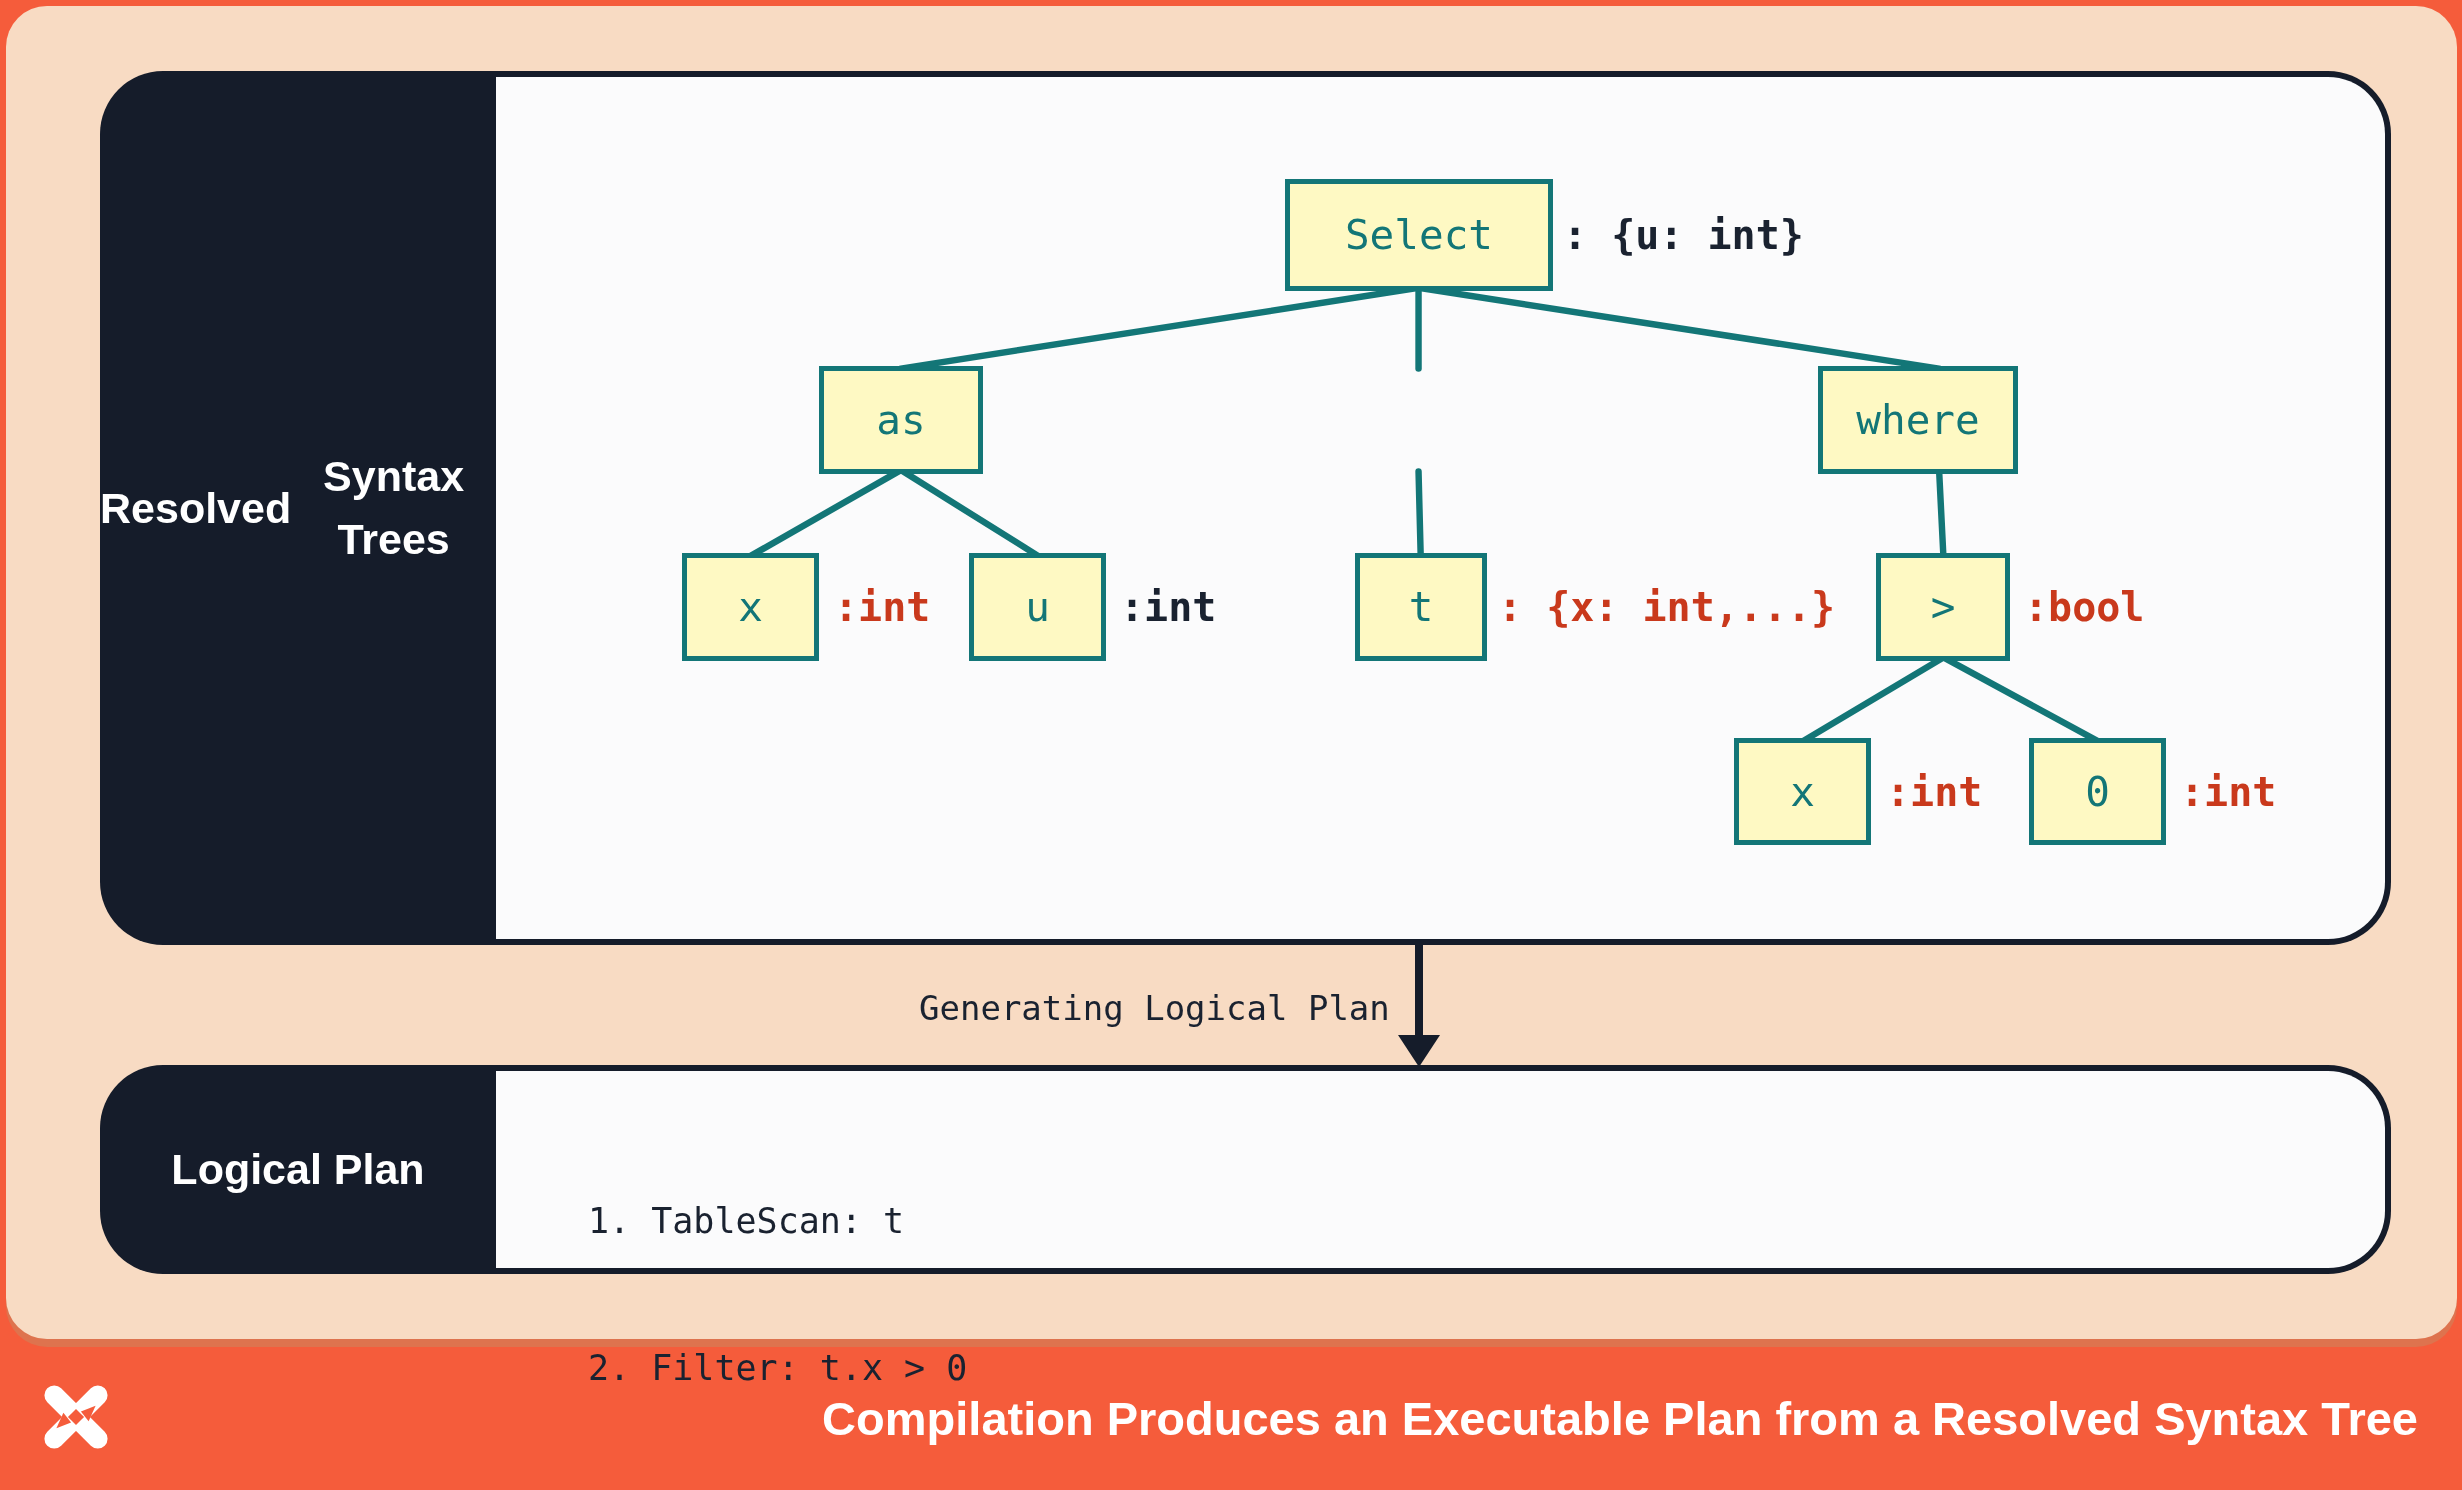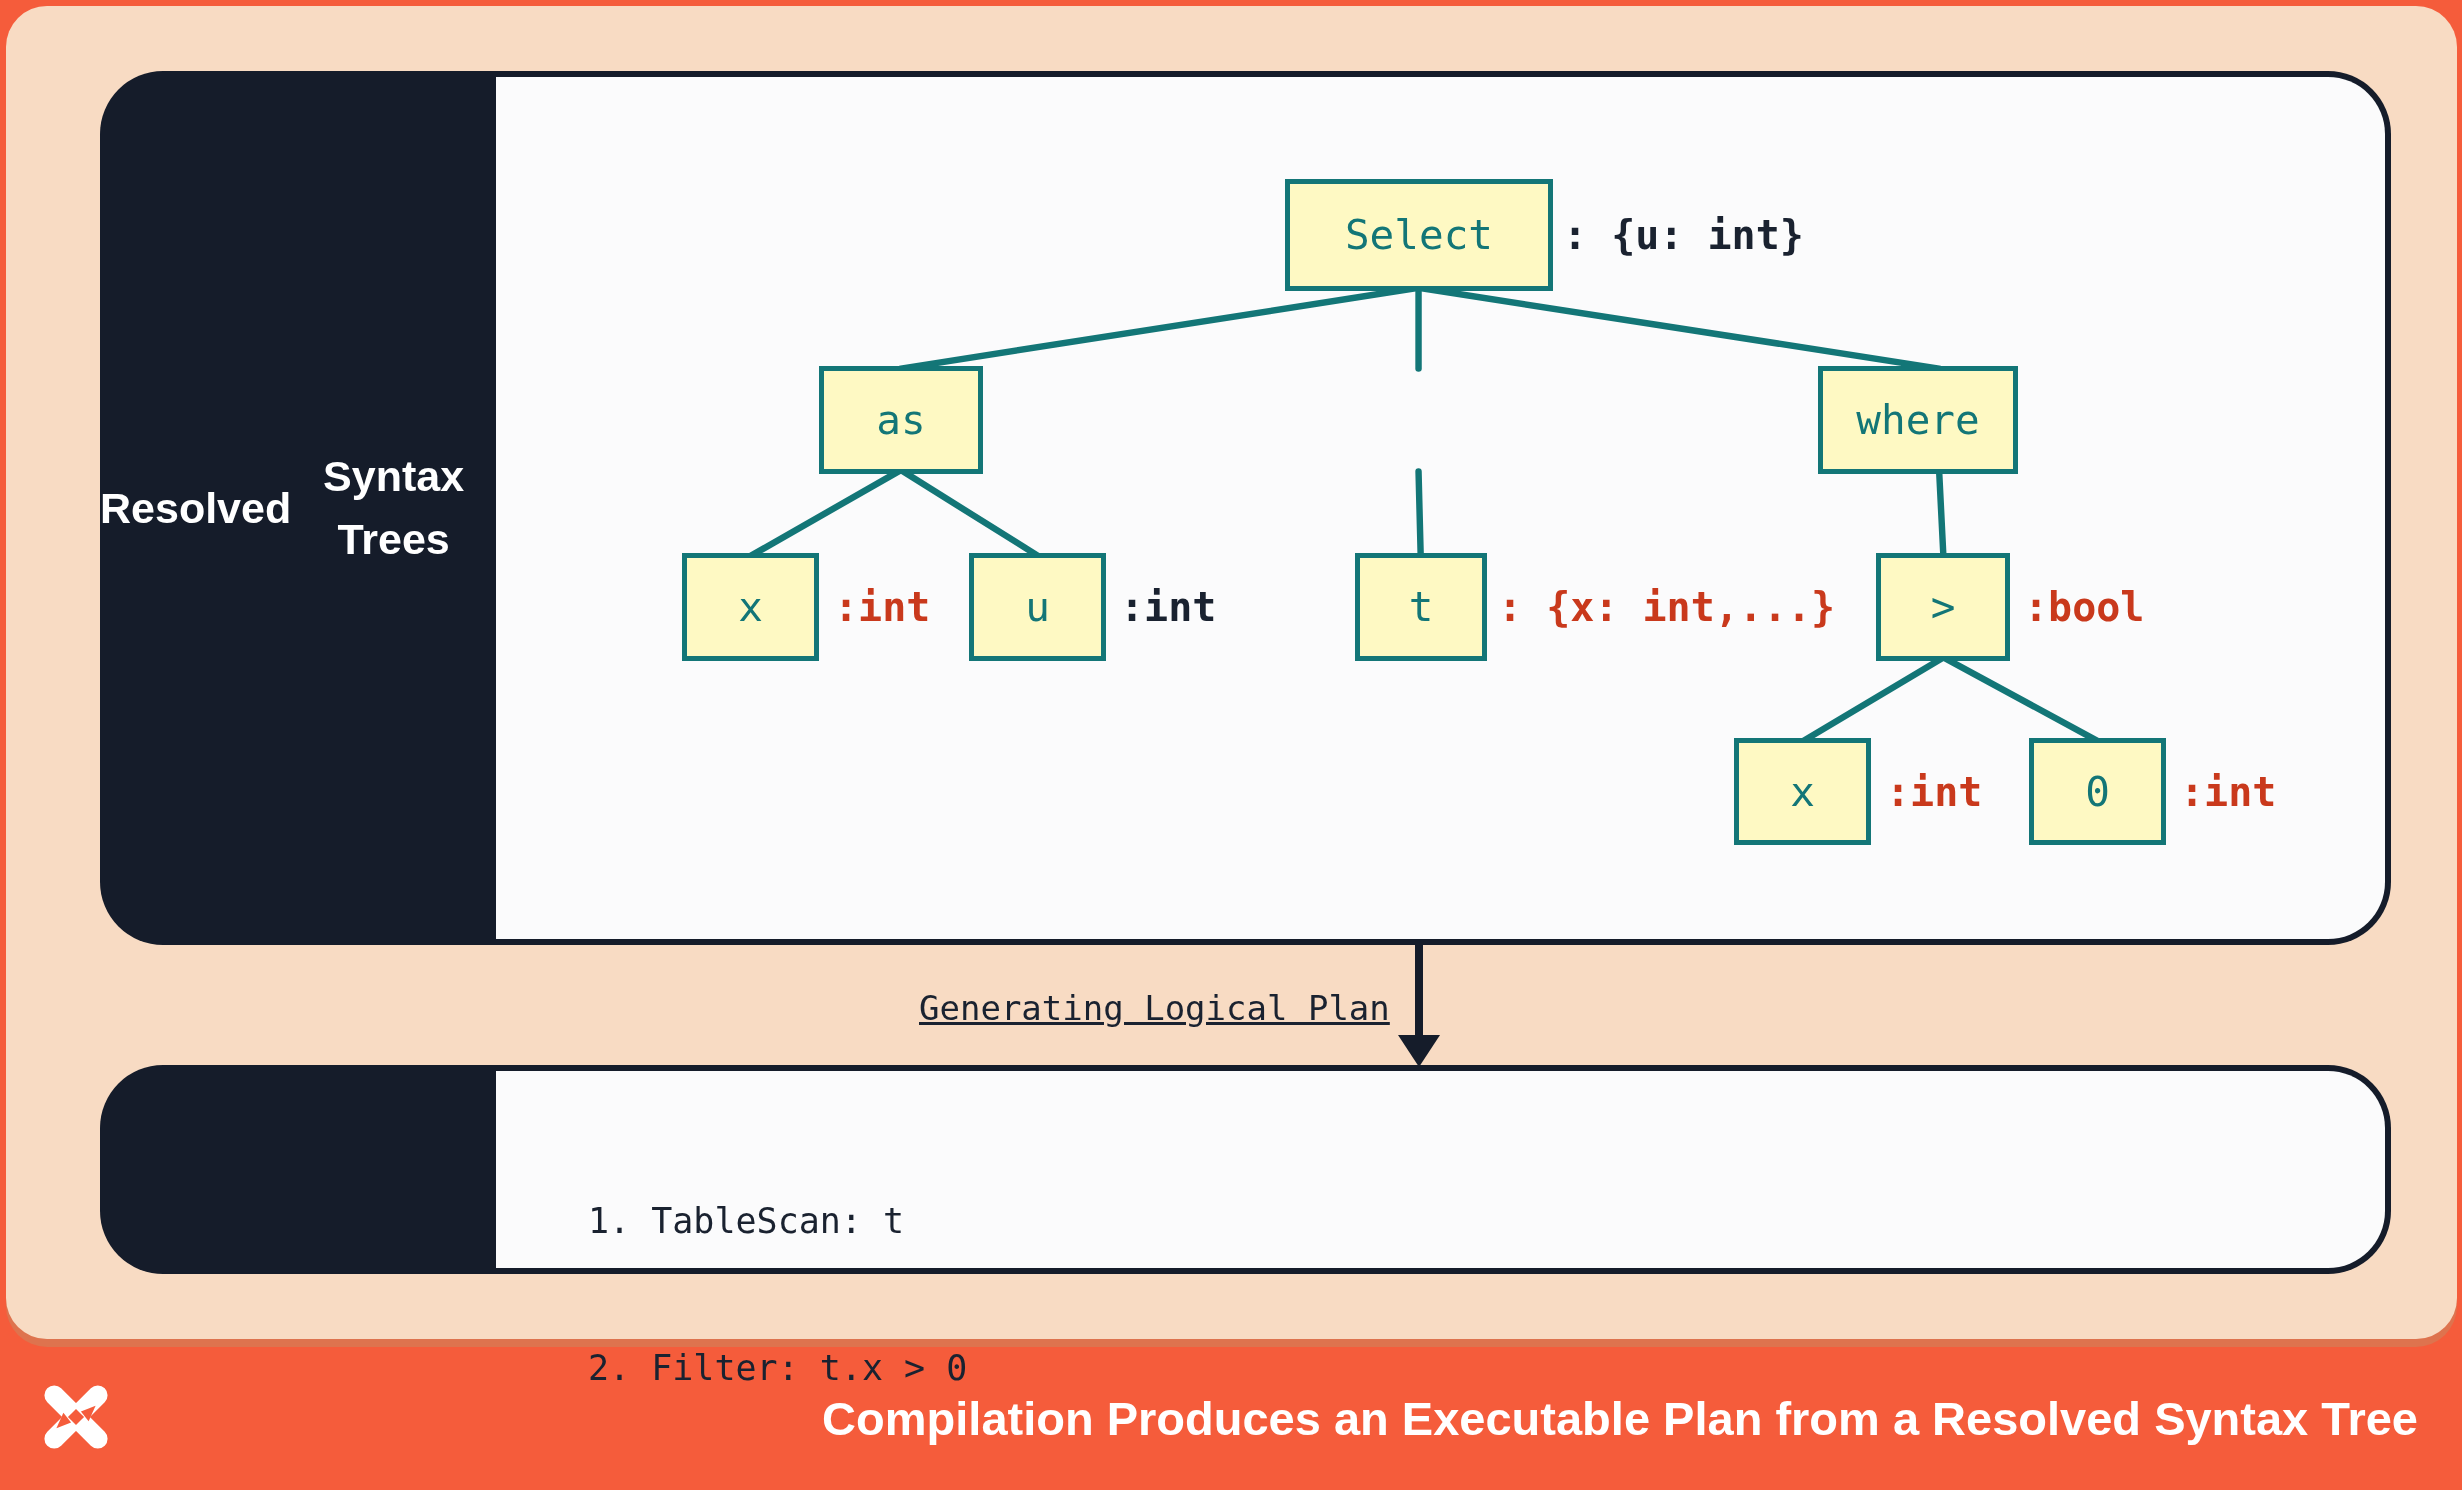--- a/index.html
+++ b/index.html
@@ -38,21 +38,20 @@
     position:absolute;z-index:2;display:flex;align-items:center;white-space:pre;
     font-family:"DejaVu Sans Mono",monospace;font-size:40px;font-weight:700;
   }
   .ann-red{color:#C9391C}
   .ann-dark{color:#1A2230}
   
   .transition-label{
     position:absolute;left:919px;top:989px;z-index:3;
     font-family:"DejaVu Sans Mono",monospace;font-size:34px;line-height:39px;color:#1A2230;
     white-space:pre;
-    text-decoration:underline;
   }
   .arrow-shaft{position:absolute;left:1415px;top:945px;width:7.9px;height:94px;background:#151C2A;z-index:3}
   .arrow-head{
     position:absolute;left:1398px;top:1035px;width:0;height:0;z-index:3;
     border-left:21.4px solid transparent;border-right:21.4px solid transparent;
     border-top:32px solid #151C2A;
   }
   
   .plan-steps{
     position:absolute;left:588px;top:1099px;z-index:3;
@@ -150,20 +149,23 @@
     <span>:int</span>
   </div>
 </section>
 
 <div class="transition-label">Generating Logical Plan</div>
 <div class="arrow-shaft"></div>
 <div class="arrow-head"></div>
 
 <section class="panel panel-bottom">
   <div class="panel-white"></div>
+  <div class="panel-sidebar">
+    <span>Logical Plan</span>
+  </div>
 </section>
 
 <div class="plan-steps">
   <div>1. TableScan: t</div>
   <div>2. Filter: t.x &gt; 0</div>
   <div>3. Projection: t.x as u</div>
 </div>
 
 <div class="footer">
   <svg class="footer-logo" viewBox="0 0 100 100">

